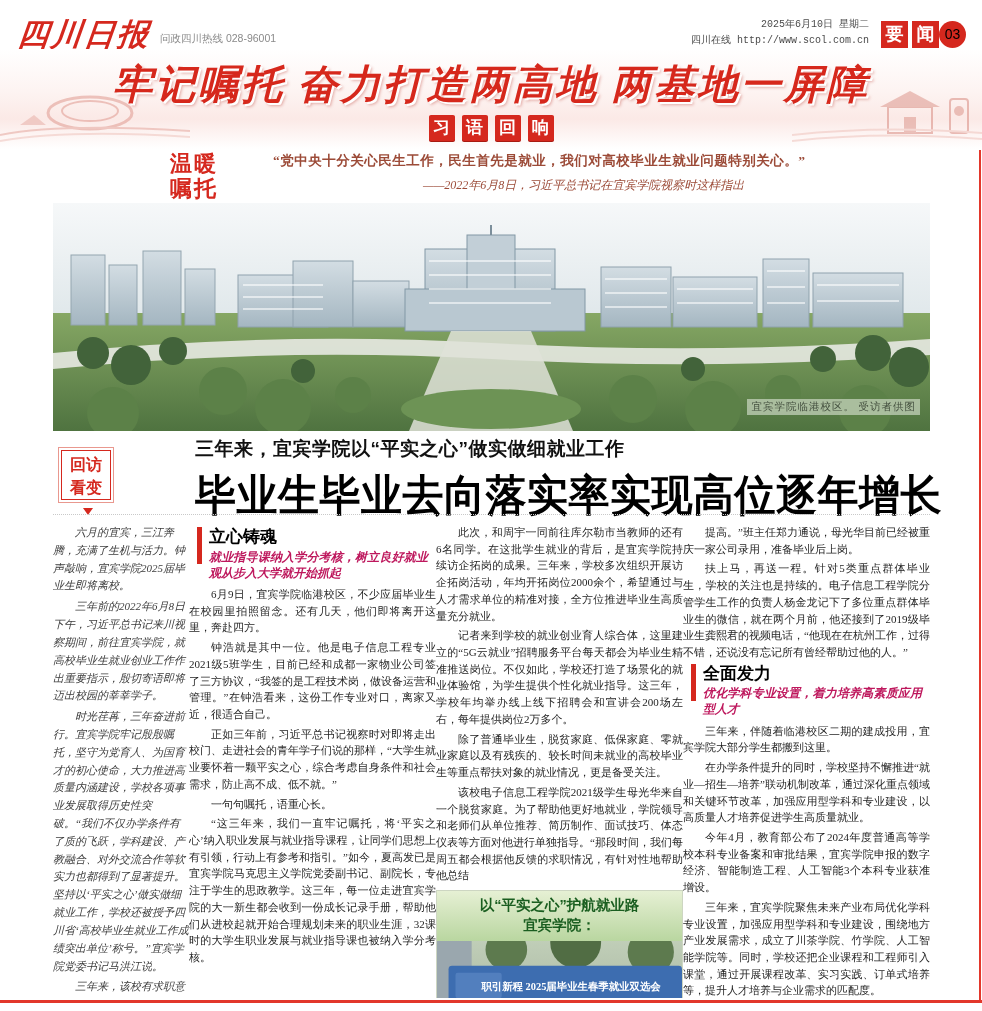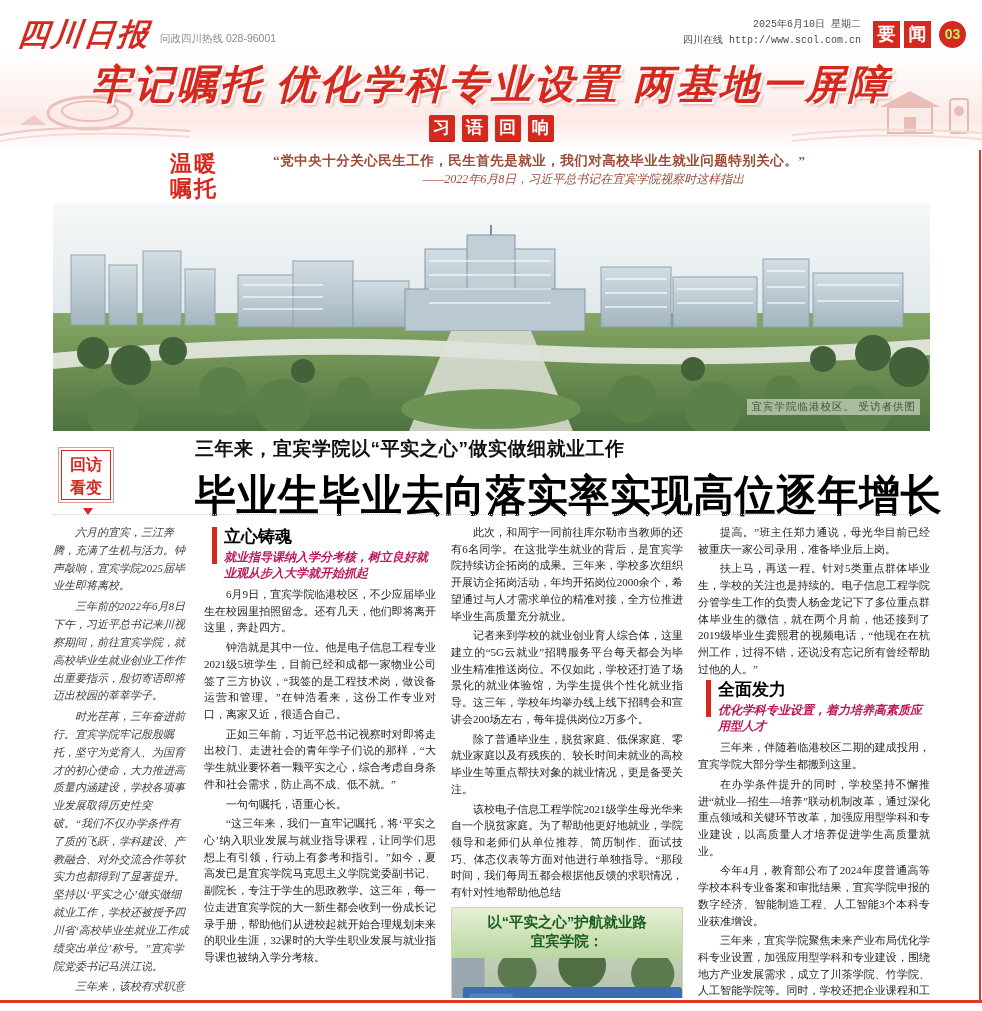--- a/index.html
+++ b/index.html
@@ -9,58 +9,58 @@
   .hdr{position:absolute;top:8px;left:18px;right:16px;height:42px;display:flex;align-items:flex-end;}
   .masthead{font-family:"Liberation Serif",serif;font-size:31px;font-weight:bold;color:#d5281e;
             font-style:italic;transform:skewX(-6deg);letter-spacing:2px;line-height:1;}
   .hotline{font-family:"Liberation Sans",sans-serif;font-size:10.5px;color:#8a8a8a;margin:0 0 4px 10px;}
   .hdr-spacer{flex:1;}
   .hdr-right{text-align:right;font-family:Liberation Mono, monospace;font-size:10px;color:#4a4a4a;
              line-height:1.55;margin-bottom:2px;}
   .badge-row{display:flex;align-items:center;margin-left:8px;margin-bottom:2px;}
   .badge-sq{width:27px;height:27px;background:#d5281e;color:#fff;font-family:"Liberation Sans",sans-serif;
             font-weight:bold;font-size:18px;line-height:27px;text-align:center;margin-left:4px;}
-  .badge-circle{width:27px;height:27px;border-radius:50%;background:#d5281e;color:#bef264;margin-left:8px;
-            font-family:"Liberation Sans",sans-serif;font-weight:bold;font-size:14px;line-height:27px;text-align:center;}
+  .badge-circle{width:27px;height:27px;border-radius:50%;background:#d5281e;color:#000000;
+            font-family:"Liberation Sans",sans-serif;font-weight:normal;font-size:14px;line-height:27px;text-align:center;}
   
   .banner{position:absolute;top:49px;left:0;width:982px;height:100px;overflow:hidden;
           background:linear-gradient(180deg,#fff 0%,#fdf3f1 45%,#fbe9e6 70%,#fff 100%);}
   .banner-deco{position:absolute;top:28px;width:190px;height:66px;opacity:.55;}
   .banner-deco.left{left:0;}
   .banner-deco.right{right:0;}
   .banner-title{position:absolute;top:8px;left:0;width:100%;text-align:center;
      font-family:"Liberation Serif",serif;font-weight:bold;font-style:italic;font-size:40px;
      color:#d6281c;letter-spacing:3px;white-space:nowrap;
      text-shadow:2px 2px 0 #ffffff,3px 3px 3px rgba(180,40,30,.35);}
   .slogan-row{position:absolute;top:66px;left:0;width:100%;display:flex;justify-content:center;gap:7px;}
   .slogan-char{width:26px;height:26px;background:#d5281e;color:#fff;text-align:center;line-height:26px;
      font-size:17px;font-weight:bold;font-family:"Liberation Serif",serif;border-radius:2px;box-shadow:0 1px 0 #a81b12;}
   
   .quote{position:absolute;top:151px;left:170px;right:84px;height:52px;display:flex;}
   .quote-label{color:#d5281e;font-size:22px;font-weight:bold;line-height:1.15;letter-spacing:2px;
      font-family:"Liberation Serif",serif;white-space:pre-line;}
   .quote-body{margin-left:55px;color:#9c4b38;}
   .quote-text{font-size:13.5px;font-weight:bold;letter-spacing:.5px;line-height:1.5;}
-  .quote-attr{font-size:12px;padding-left:150px;font-style:italic;}
+  .quote-attr{font-size:12px;margin-top:6px;padding-left:150px;font-style:italic;}
   
   .photo-wrap{position:absolute;top:203px;left:53px;width:877px;height:228px;overflow:hidden;}
   .photo-caption{position:absolute;right:10px;bottom:16px;font-size:10.5px;color:#44503f;
      background:rgba(235,240,230,.55);padding:1px 4px;letter-spacing:1px;}
   
   .art-hdr{position:absolute;top:436px;left:53px;right:40px;height:74px;}
   .tag-box{position:absolute;left:8px;top:14px;width:50px;height:50px;border:1px solid #d5281e;
      outline:1px solid #e9988f;outline-offset:2px;color:#d5281e;text-align:center;
      font-size:16px;font-weight:bold;line-height:1.45;font-family:"Liberation Serif",serif;padding-top:2px;box-sizing:border-box;}
   .tag-tri{position:absolute;left:30px;top:72px;width:0;height:0;border-left:5px solid transparent;
      border-right:5px solid transparent;border-top:7px solid #d5281e;}
   .kicker{margin-left:142px;font-family:"Liberation Sans",sans-serif;font-size:19px;font-weight:bold;color:#111;letter-spacing:.5px;}
   .headline{margin-left:142px;margin-top:5px;font-family:"Liberation Sans",sans-serif;font-size:41px;
      font-weight:900;color:#000;letter-spacing:.5px;white-space:nowrap;transform:scaleY(1.05);transform-origin:left top;}
   
-  .cols{position:absolute;top:514px;left:53px;width:877px;height:484px;display:flex;gap:15px;
+  .cols{position:absolute;top:514px;left:53px;width:877px;height:484px;display:flex;
      border-top:1px dotted #c9c9c9;padding-top:9px;box-sizing:border-box;overflow:hidden;}
   .cols p{margin:0 0 3px;text-indent:2em;}
   .col-intro{flex:0 0 136px;font-style:italic;font-size:11px;line-height:1.62;color:#3c3c3c;}
   .col{flex:1 1 0;font-size:11px;line-height:1.52;text-align:justify;color:#1f1f1f;min-width:0;}
   .sec-hdr{display:flex;gap:7px;margin:3px 8px 5px;}
   .sec-bar{flex:0 0 5px;height:37px;background:#d5281e;}
   .sec-title{font-family:"Liberation Sans",sans-serif;font-size:17px;font-weight:bold;color:#000;line-height:1.15;}
   .sec-sub{font-size:12px;font-weight:bold;font-style:italic;color:#be185d;line-height:1.35;margin-top:2px;}
   
   .card{margin-top:6px;border:1px solid #cdd6c2;}
@@ -100,21 +100,21 @@
       <path d="M20 48 l14 -10 l12 10 Z" fill="#e8b0a8"></path>
     </svg>
     <svg class="banner-deco right" viewBox="0 0 190 66">
       <rect x="96" y="30" width="44" height="26" fill="none" stroke="#d98c82" stroke-width="2"></rect>
       <path d="M88 30 L118 14 L148 30 Z" fill="#dd978d"></path>
       <rect x="112" y="40" width="12" height="16" fill="#dd978d"></rect>
       <rect x="158" y="22" width="18" height="34" rx="3" fill="none" stroke="#d98c82" stroke-width="2"></rect>
       <circle cx="167" cy="34" r="5" fill="#dd978d"></circle>
       <path d="M0 58 Q90 48 190 56 M0 64 Q90 54 190 62" stroke="#efc4bd" stroke-width="2" fill="none"></path>
     </svg>
-    <div class="banner-title">牢记嘱托  优化学科专业设置 两基地一屏障</div>
+    <div class="banner-title">牢记嘱托  奋力打造两高地 两基地一屏障</div>
     <div class="slogan-row">
       <div class="slogan-char">习</div>
       <div class="slogan-char">语</div>
       <div class="slogan-char">回</div>
       <div class="slogan-char">响</div>
     </div>
   </div>
 
   <div class="quote">
     <div class="quote-label">温暖

